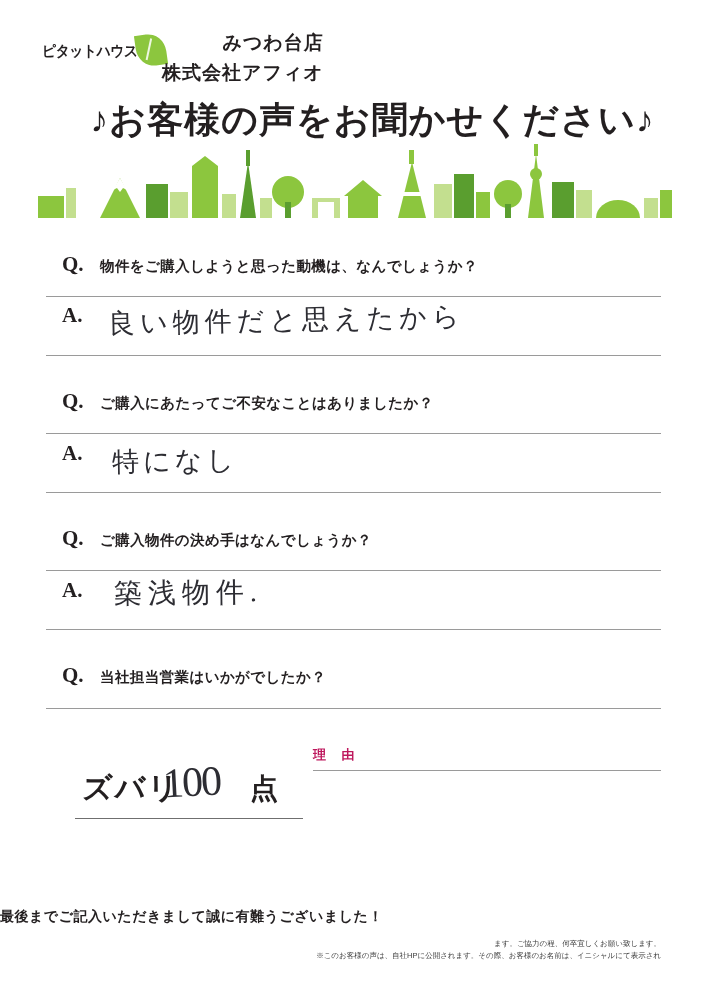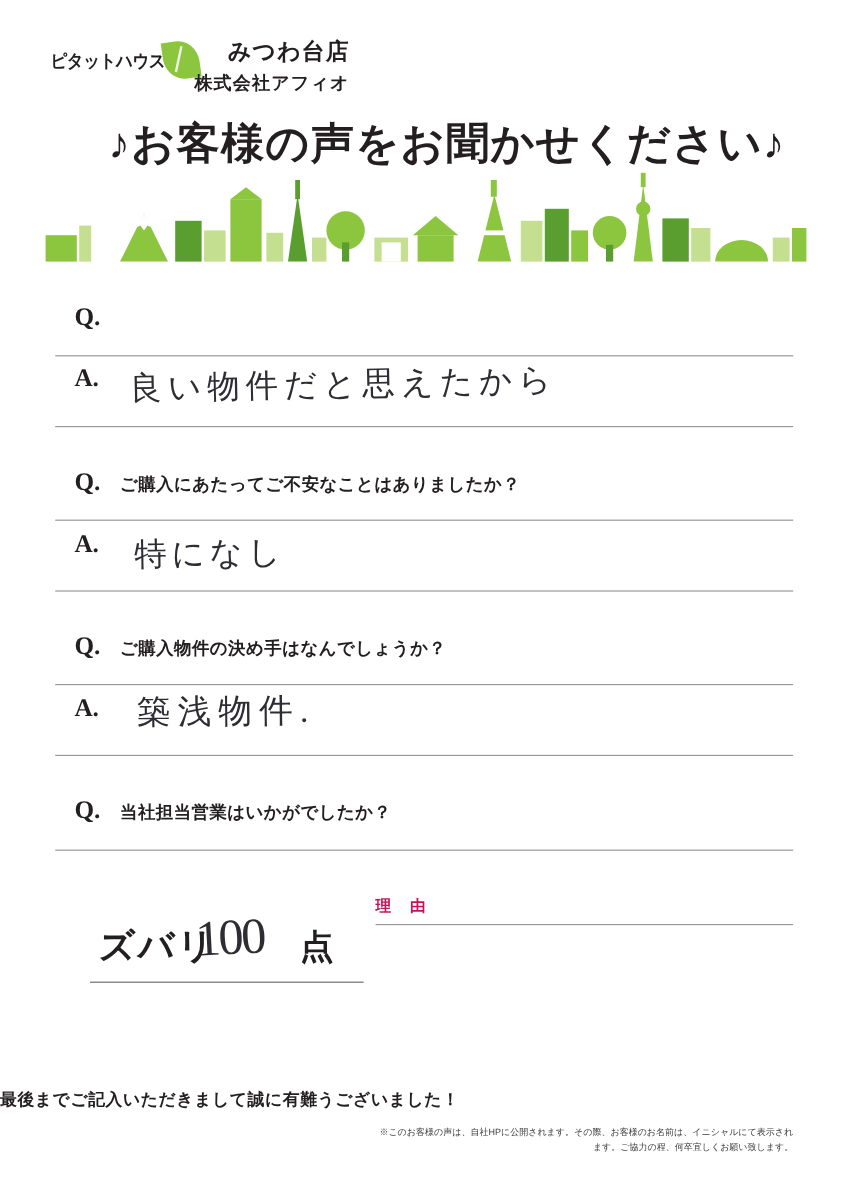--- a/index.html
+++ b/index.html
@@ -80,21 +80,21 @@
   }
   .store-name {
     font-size: 19px;
     font-weight: bold;
     letter-spacing: 1px;
     color: #231f20;
     text-align: right;
   }
   .company-name {
     margin-top: 4px;
-    font-size: 15px;
+    font-size: 19px;
     font-weight: bold;
     letter-spacing: 1px;
     color: #231f20;
   }
 
   
   .title {
     position: absolute;
     top: 96px;
     left: 0;
@@ -324,20 +324,21 @@
       <rect x="576" y="50" width="16" height="28" fill="#c3df8f"></rect>
 
       <path d="M596 78 A22 18 0 0 1 640 78 Z" fill="#8cc63e"></path>
       <rect x="644" y="58" width="14" height="20" fill="#c3df8f"></rect>
       <rect x="660" y="50" width="12" height="28" fill="#8cc63e"></rect>
     </svg>
   </div>
 
   <div class="q-row" style="top:252px;">
     <span class="q-letter">Q.</span>
+    <span class="q-text">物件をご購入しようと思った動機は、なんでしょうか？</span>
   </div>
   <div class="a-letter" style="top:303px;">A.</div>
   <div class="hand hw1">良い物件だと思えたから</div>
   <div class="rule" style="top:296px;"></div>
   <div class="rule" style="top:355px;"></div>
 
   <div class="q-row" style="top:389px;">
     <span class="q-letter">Q.</span>
     <span class="q-text">ご購入にあたってご不安なことはありましたか？</span>
   </div>
@@ -363,17 +364,17 @@
 
   <div class="reason-label">理 由</div>
   <div class="reason-line"></div>
   <div class="score-text">ズバリ</div>
   <div class="score-number">100</div>
   <div class="score-unit">点</div>
   <div class="score-line"></div>
 
   <div class="footer-thanks">最後までご記入いただきまして誠に有難うございました！</div>
   <div class="footer-note">
+    <div>ます。ご協力の程、何卒宜しくお願い致します。</div>
     <div>※このお客様の声は、自社HPに公開されます。その際、お客様のお名前は、イニシャルにて表示され</div>
-    <div>ます。ご協力の程、何卒宜しくお願い致します。</div>
   </div>
 
 </div>
 
 </body></html>

